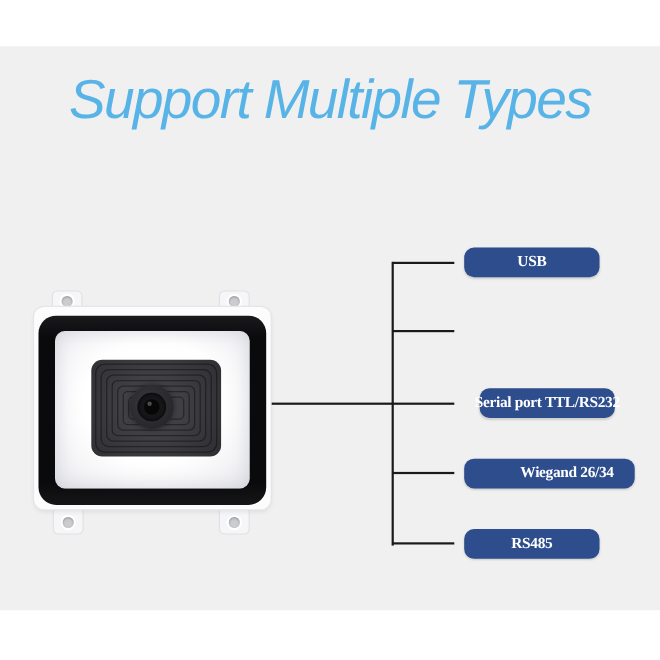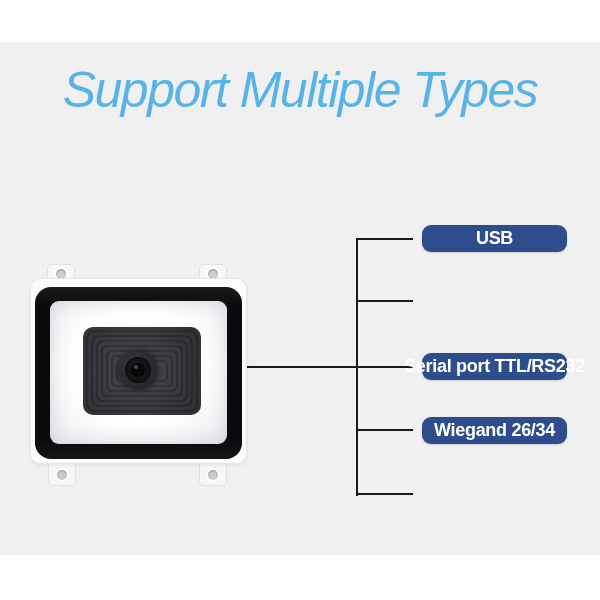--- a/index.html
+++ b/index.html
@@ -80,28 +80,29 @@
   
   .vline{position:absolute;left:356px;top:196px;width:2px;height:258px;background:var(--line,#1a1a1a);}
   .branch{position:absolute;height:2px;background:var(--line,#1a1a1a);}
   .b1{left:357px;top:196px;width:56px;}
   .b2{left:357px;top:258px;width:56px;}
   .b3{left:246px;top:324px;width:167px;}
   .b4{left:357px;top:387px;width:56px;}
   .b5{left:357px;top:451px;width:56px;}
   
   .btn{
-    position:absolute;left:422px;width:145px;height:27px;
+    position:absolute;left:422px;width:123px;height:27px;
     background:var(--btn-bg,#2e4d8c);color:var(--btn-text,#ffffff);
     border-radius:9px;
     display:flex;align-items:center;justify-content:center;
-    font-size:18px;font-weight:bold;letter-spacing:-0.3px;white-space:nowrap;
+    font-size:14px;font-weight:bold;letter-spacing:-0.3px;white-space:nowrap;
     box-shadow:0 1px 2px rgba(0,0,0,.15);
+    font-family:Liberation Serif, serif;
   }
-  .btn1{top:183px;} .btn2{top:246px;} .btn3{top:311px;} .btn4{top:375px;} .btn5{top:439px;}
+  .btn1{top:183px;} .btn2{top:246px;} .btn3{top:311px;margin-left:14px;} .btn4{top:375px;padding-left:32px;} .btn5{top:439px;}
 </style>
 </head>
 <body style="--bg: #f0f0f1; --band: #ffffff; --title: #58b3e6; --btn-bg: #2e4d8c; --btn-text: #ffffff; --line: #1a1a1a;">
 
 <div class="band band-top"></div>
 
 <div class="canvas">
 
   <div class="title">
     <div>Support Multiple Types</div>
@@ -152,16 +153,17 @@
     <div class="branch b1"></div>
     <div class="branch b2"></div>
     <div class="branch b3"></div>
     <div class="branch b4"></div>
     <div class="branch b5"></div>
   </div>
 
   <div class="btn btn1">USB</div>
   <div class="btn btn3">Serial port TTL/RS232</div>
   <div class="btn btn4">Wiegand 26/34</div>
+  <div class="btn btn5">RS485</div>
 
 </div>
 
 <div class="band band-bottom"></div>
 
 </body></html>

